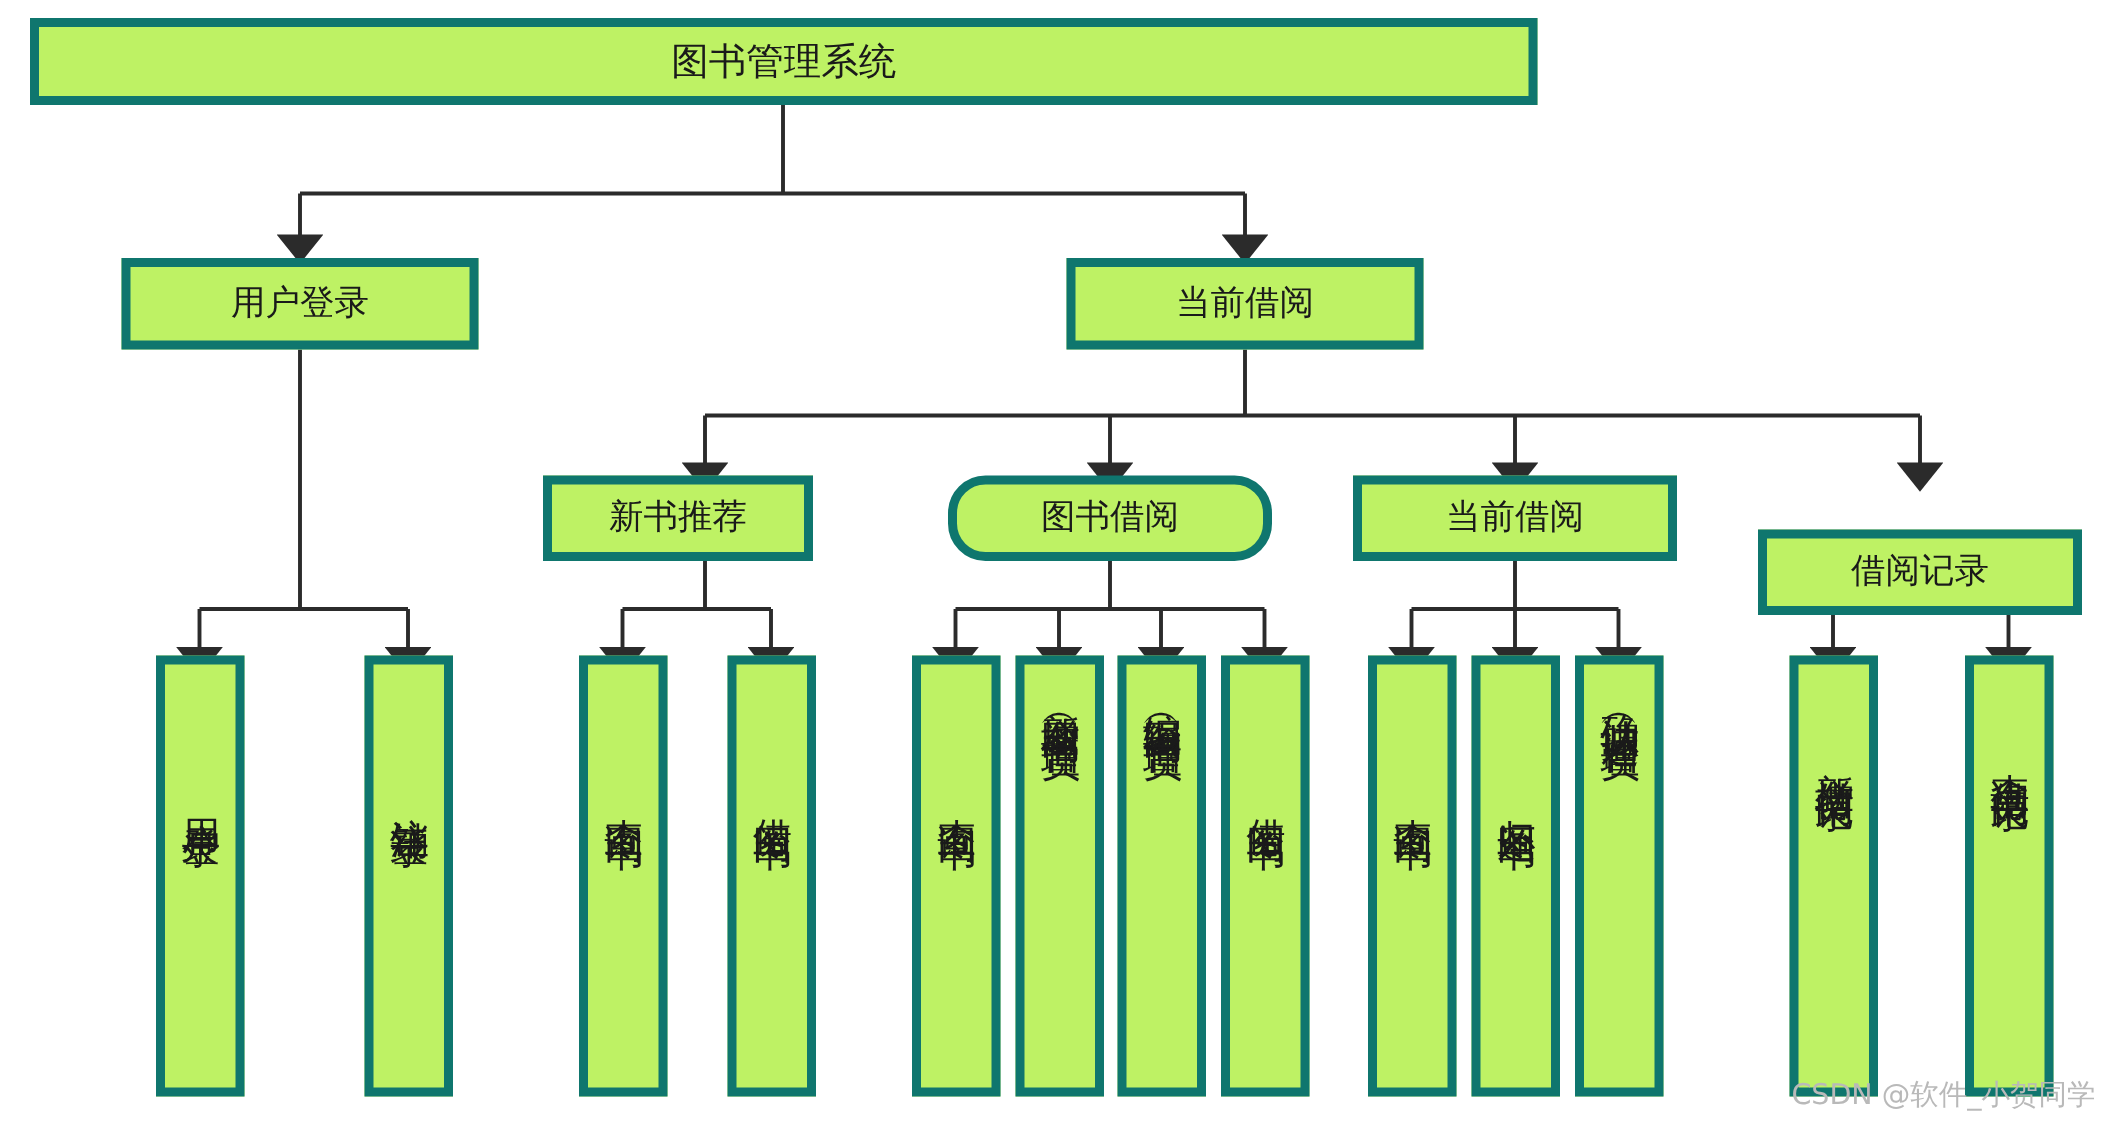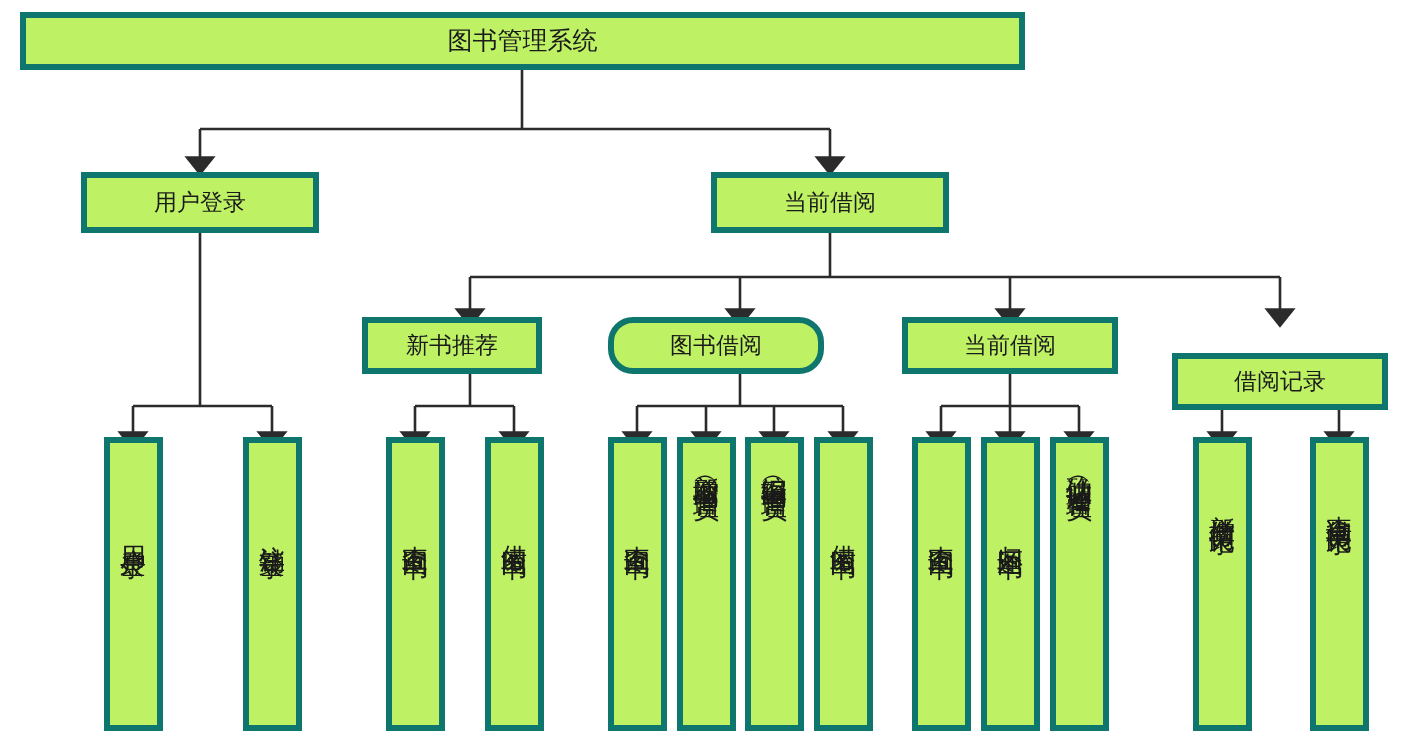--- a/index.html
+++ b/index.html
@@ -150,21 +150,21 @@
   </div>
 
   <div class="node hbox" style="left:711px; top:172px; width:238px; height:61px;">
     <span class="label">当前借阅</span>
   </div>
 
   <div class="node hbox" style="left:362px; top:317px; width:180px; height:57px;">
     <span class="label">新书推荐</span>
   </div>
 
-  <div class="node hbox" style="left:608px; top:317px; width:216px; height:57px;border-radius:25px;">
+  <div class="node hbox" style="left:632px; top:317px; width:216px; height:57px;border-radius:25px;">
     <span class="label">图书借阅</span>
   </div>
 
   <div class="node hbox" style="left:902px; top:317px; width:216px; height:57px;justify-content:center;">
     <span class="label">当前借阅</span>
   </div>
 
   <div class="node hbox" style="left:1172px; top:317px; width:216px; height:57px;margin-top:36px;">
     <span class="label">借阅记录</span>
   </div>
@@ -214,14 +214,15 @@
   </div>
 
   <div class="node leaf midlow" style="left:1193px; top:437px; width:59px; height:294px;">
     <span class="label">新增借阅记录</span>
   </div>
 
   <div class="node leaf midlow" style="left:1310px; top:437px; width:59px; height:294px;">
     <span class="label">查询借阅记录</span>
   </div>
 
+  <div class="watermark">CSDN @软件_小贺同学</div>
 
 </div>
 
 </body></html>

